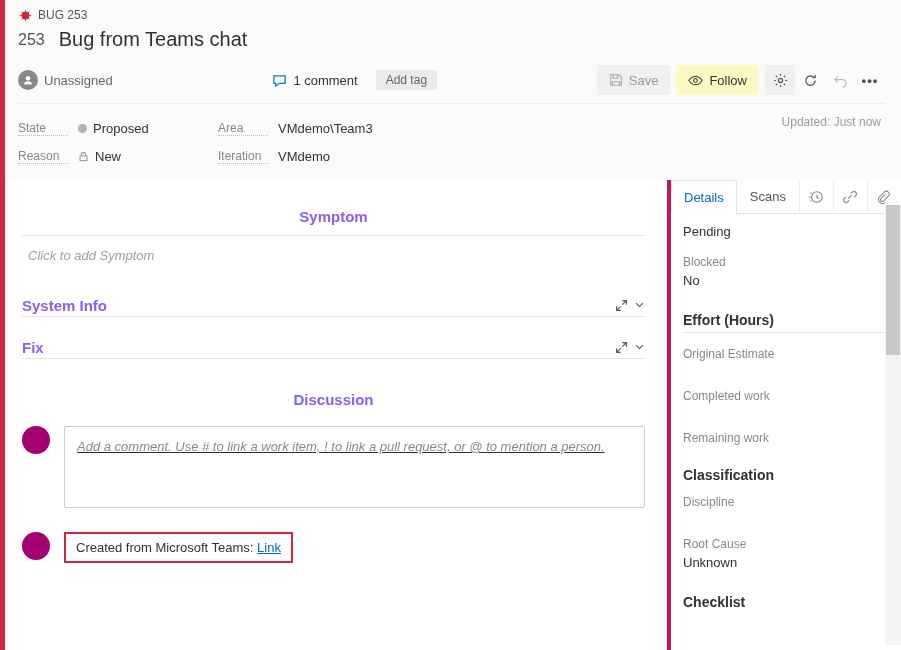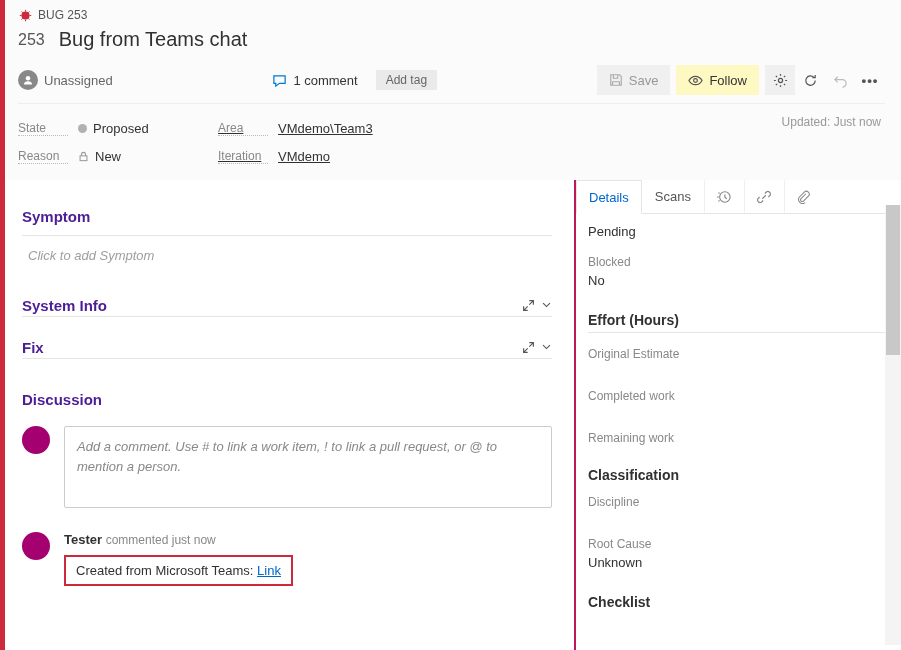--- a/index.html
+++ b/index.html
@@ -48,42 +48,42 @@
   .tool-btn.follow { background: #fef9c3; margin-right: 6px;}
   .icon-btn {
     display: inline-flex; align-items: center; justify-content: center;
     width: 30px; height: 30px; border: none; background: transparent; color: #555;
   }
   .icon-btn.gear-btn { background: #f0f0f0; }
   .meta-row {
     display: flex; padding: 10px 0 10px; gap: 0;
   }
   .meta-col1 { width: 200px; }
-  .meta-col2 { width: 340px; text-decoration: underline; }
+  .meta-col2 { width: 340px; }
   .meta-col3 { flex: 1; text-align: right; }
   .meta-field { display: flex; align-items: center; gap: 10px; min-height: 28px; font-size: 13px; }
   .meta-label { color: #888; font-size: 12px; width: 50px; border-bottom: 1px dotted #bbb;}
   .meta-value { color: #333; display: flex; align-items: center; gap: 6px; }
   .state-dot { width: 9px; height: 9px; border-radius: 50%; background: #b1b1b1; display: inline-block;}
   .lock-icon-small { color: #888; }
   .updated-text { color: #999; font-size: 12px; padding-right: 4px;}
   .body-split { display: flex; height: 470px; }
   .main-col { flex: 1; padding: 14px 22px 0 22px; overflow: hidden; }
-  .side-col { width: 327px; border-left: 2px solid #be185d; display:flex; flex-direction: column; }
-  .section-title { font-size: 15px; font-weight: 600; color: #4c1d95; padding: 14px 0 6px;}
+  .side-col { width: 234px; border-left: 4px solid #be185d; display:flex; flex-direction: column; }
+  .section-title { font-size: 15px; font-weight: 600; color: #8b5cf6; padding: 14px 0 6px; text-align: center;}
   .section-divider { border-bottom: 1px solid #e5e5e5; margin-top: 4px;}
   .placeholder-text { color: #9e9e9e; font-style: italic; font-size: 13px; padding: 12px 6px; }
   .collapsible-row {
     display: flex; align-items: center; justify-content: space-between;
     border-bottom: 1px solid #e5e5e5; padding: 4px 0 2px; margin-top: 18px;
   }
   .collapsible-row .section-title { padding: 0; }
   .row-icons { display: flex; gap: 6px; color: #555; }
   .discussion-section { margin-top: 18px; }
-  .comment-input-row { display: flex; gap: 14px; margin-top: 12px; }
+  .comment-input-row { display: flex; gap: 14px; margin-top: 12px; text-decoration: underline; }
   .avatar-dot { width: 28px; height: 28px; border-radius: 50%; background: #a4006f; flex-shrink: 0;}
   .comment-textarea {
     flex: 1; border: 1px solid #ccc; border-radius: 2px; padding: 10px 12px;
     font-style: italic; color: #888; font-size: 13px; min-height: 82px; line-height: 1.5;
   }
   .posted-comment { display: flex; gap: 14px; margin-top: 24px; }
   .comment-body { flex: 1; }
   .comment-header { padding-bottom: 8px;}
   .commenter-name { font-weight: 600; color: #323130; }
   .comment-time { color: #888; font-size: 12px; }
@@ -251,24 +251,20 @@
 
     <div class="discussion-section">
       <div class="section-title">Discussion</div>
       <div class="comment-input-row">
         <div class="avatar-dot"></div>
         <div class="comment-textarea">Add a comment. Use # to link a work item, ! to link a pull request, or @ to mention a person.</div>
       </div>
       <div class="posted-comment">
         <div class="avatar-dot"></div>
         <div class="comment-body">
-          <div class="comment-header">
-            <span class="commenter-name">Tester</span>
-            <span class="comment-time">commented just now</span>
-          </div>
           <div class="comment-content-box">
             <span>Created from Microsoft Teams: </span><a href="#" class="comment-link-a">Link</a>
           </div>
         </div>
       </div>
     </div>
   </div>
 
   <div class="side-col">
     <div class="tab-row">

